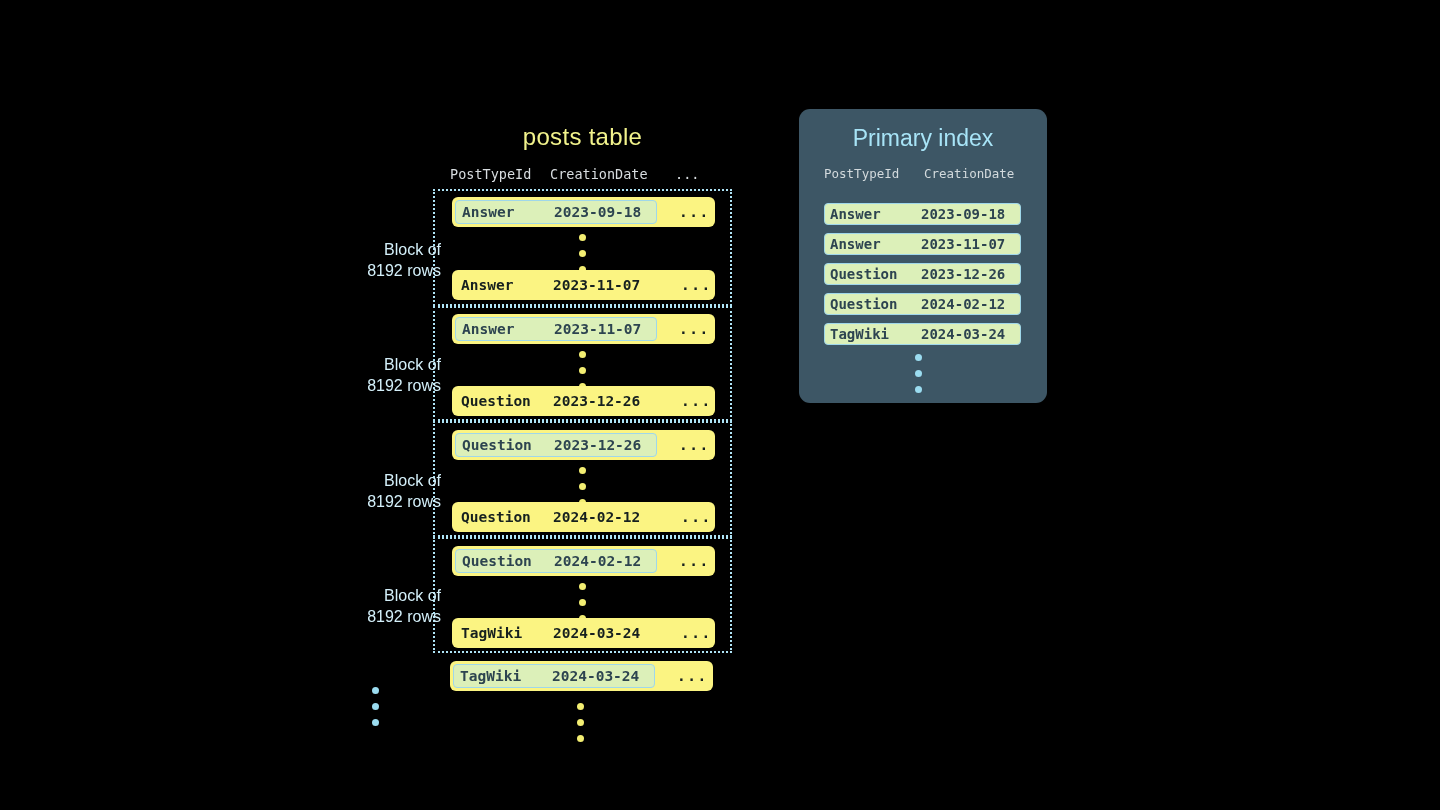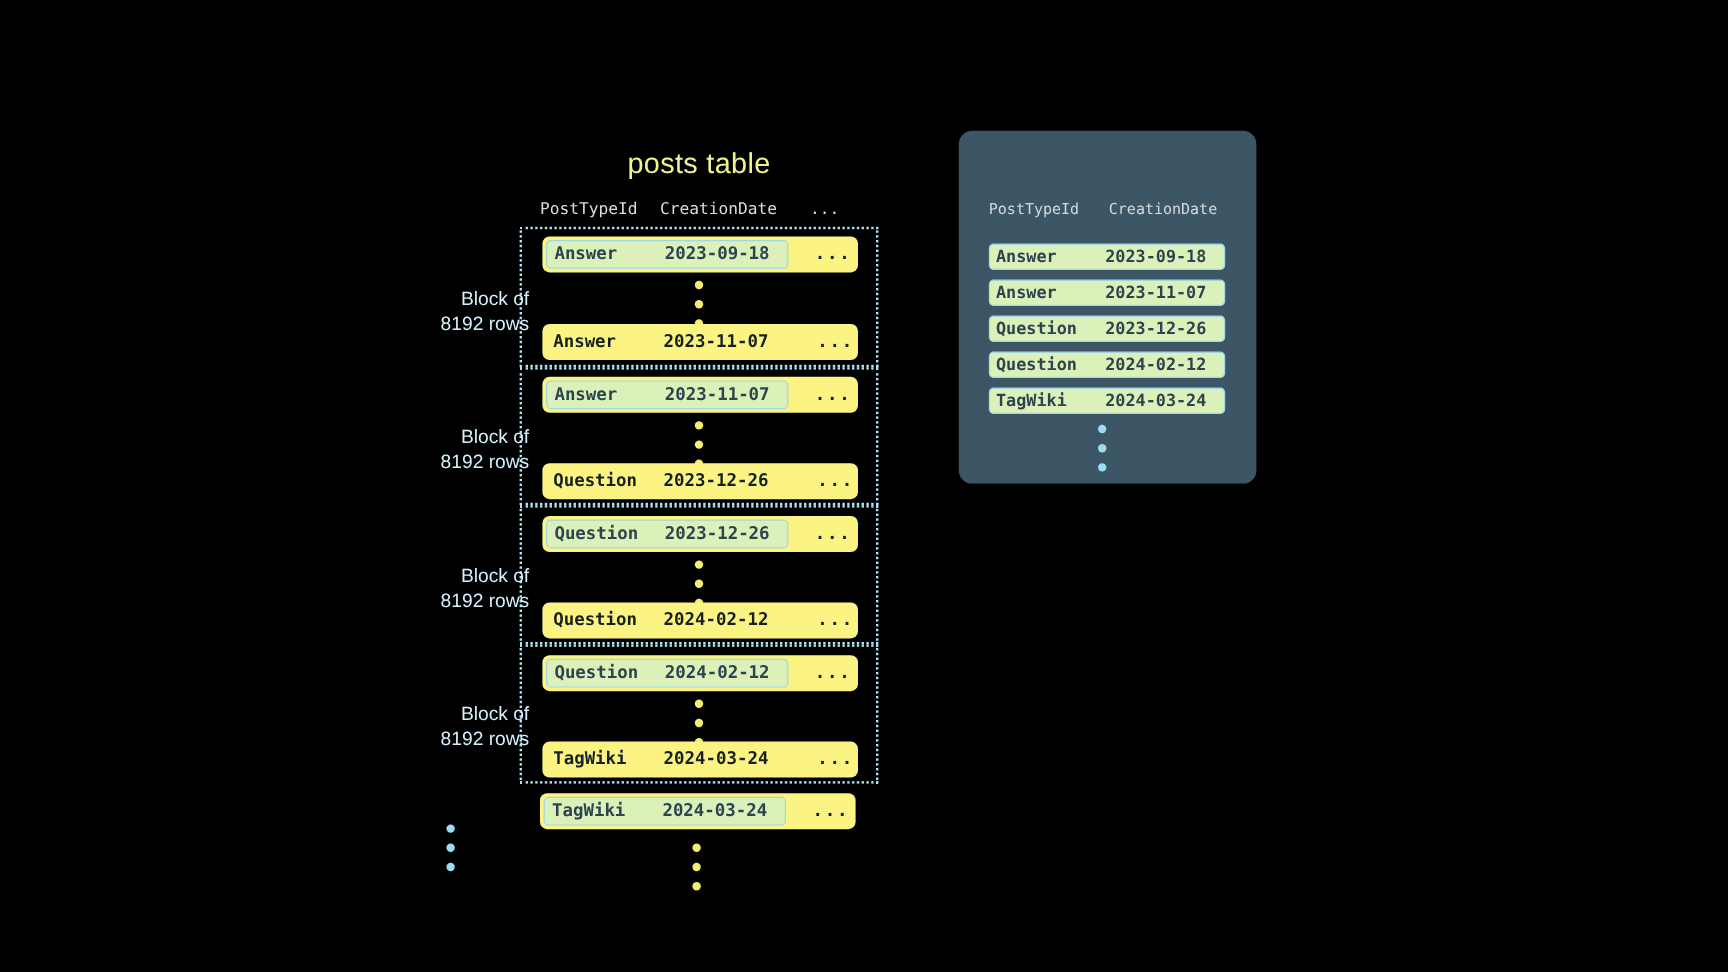--- a/index.html
+++ b/index.html
@@ -228,20 +228,21 @@
       <i></i>
       <i></i>
     </div>
   <div class="vdots blue" style="top:687px; left:372px;">
       <i></i>
       <i></i>
       <i></i>
     </div>
 
   <div id="index-panel">
+    <div id="index-title">Primary index</div>
     <div id="index-headers">
       <span class="h-type">PostTypeId</span>
       <span class="h-date">CreationDate</span>
     </div>
 
     <div class="idx-row" style="top:94px;">
       <span class="c-type">Answer</span>
       <span class="c-date">2023-09-18</span>
     </div>
     <div class="idx-row" style="top:124px;">

